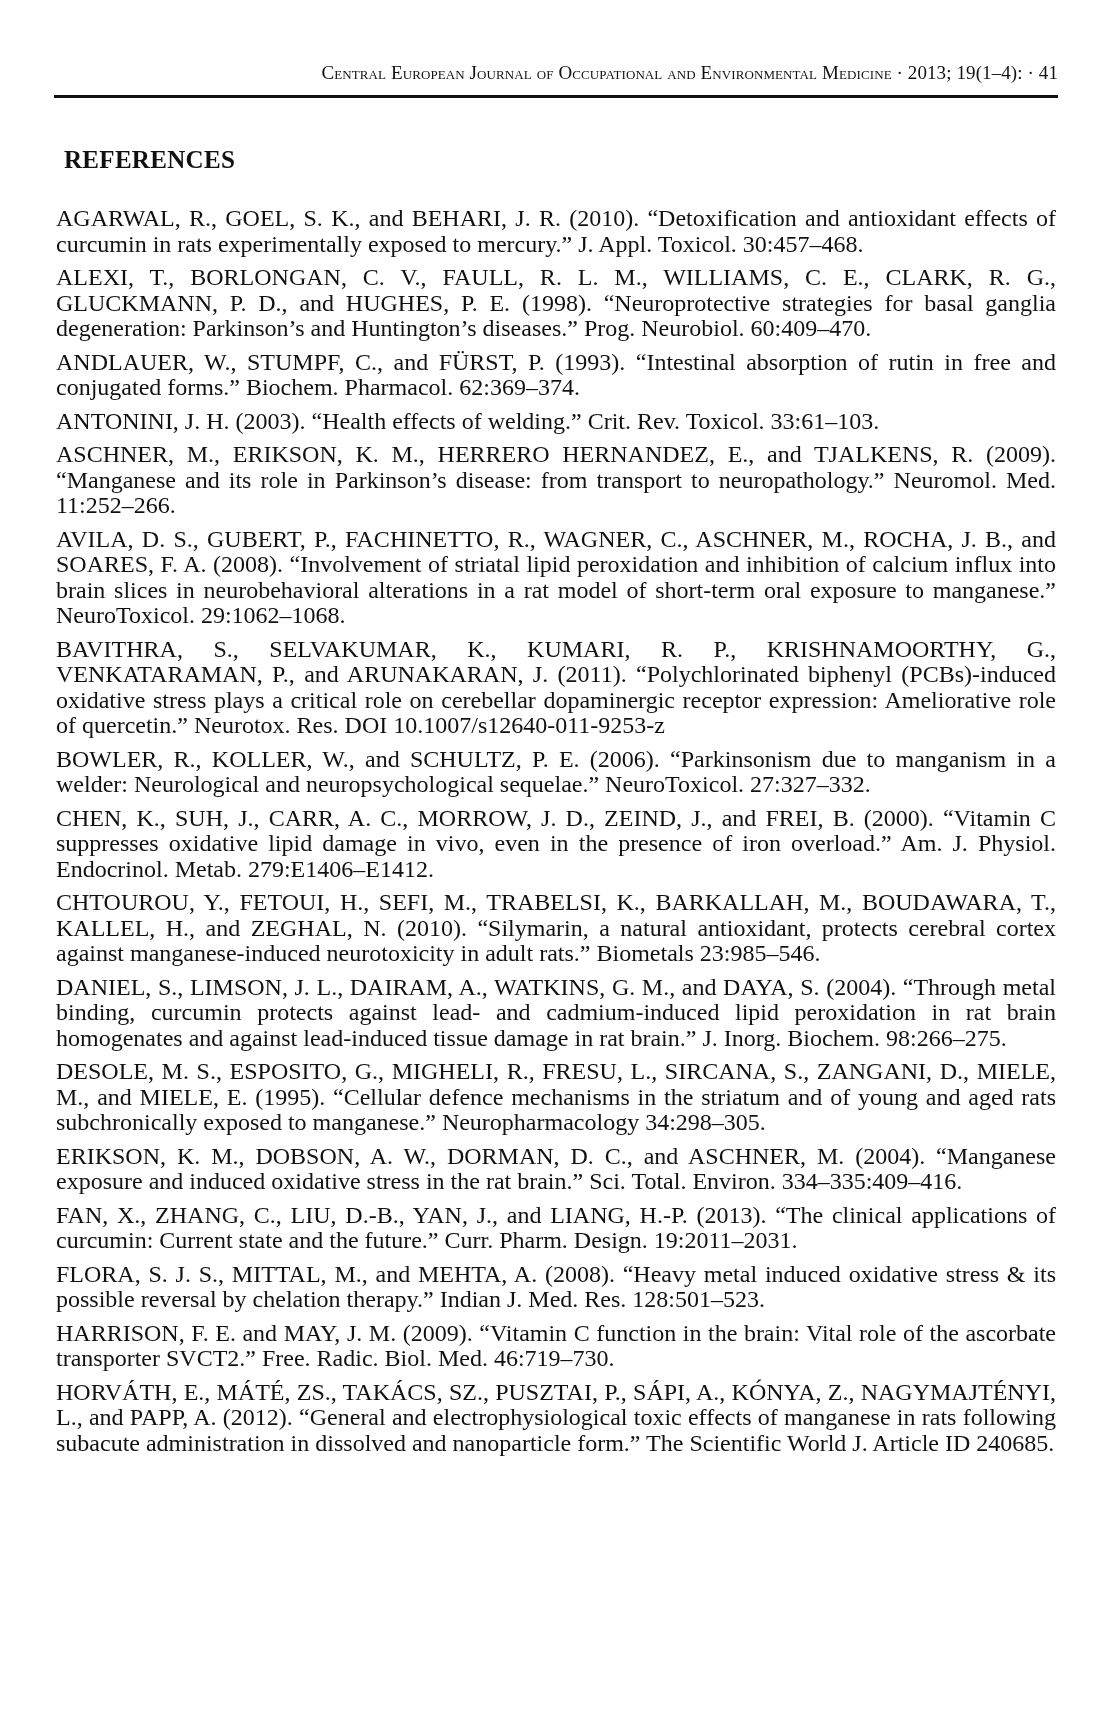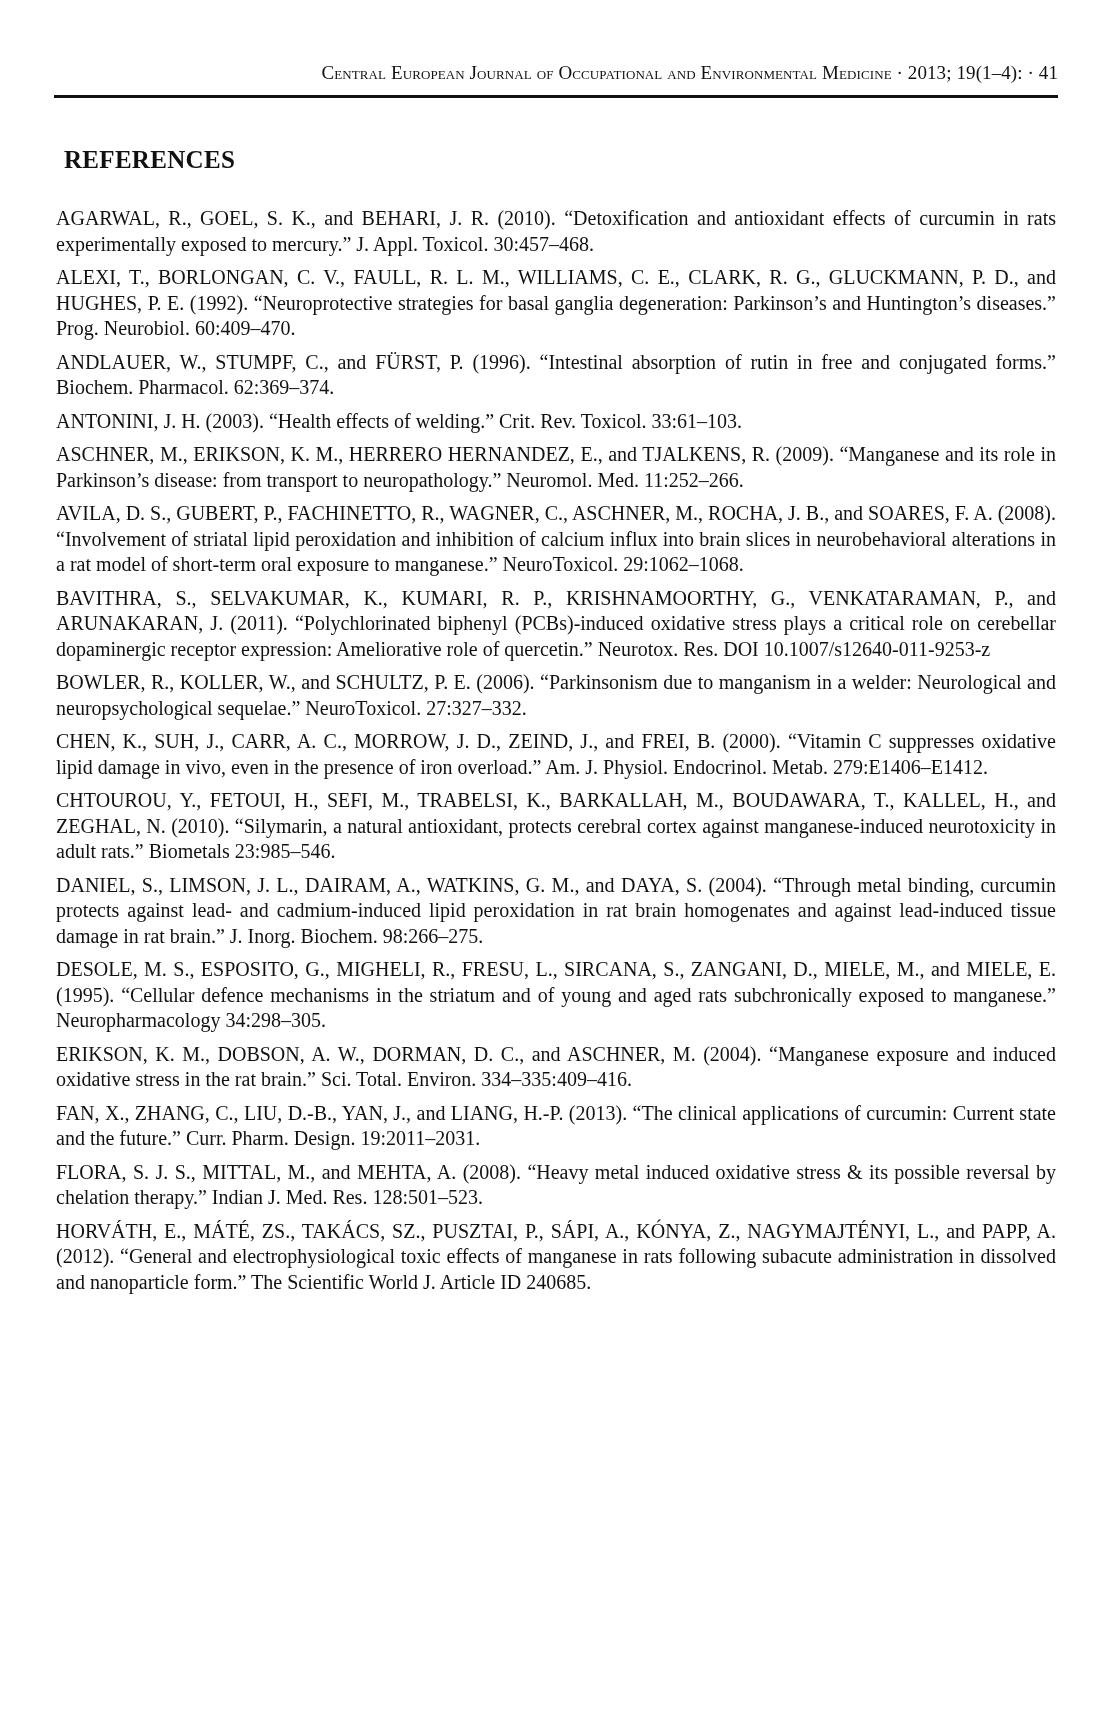--- a/index.html
+++ b/index.html
@@ -18,42 +18,43 @@
     background: #111;
   }
   .section-title {
     position: absolute; left: 64px; top: 146px;
     font-size: 25px; font-weight: bold; letter-spacing: 0.3px;
   }
   .refs {
     position: absolute; left: 56px; top: 206px; width: 1000px;
   }
   .ref {
-    font-size: 20px; line-height: 25.5px; text-align: justify;
+    font-size: 24px; line-height: 25.5px; text-align: justify;
     margin: 0 0 8px 0;
   }
 </style>
 </head>
 <body>
 
 <div class="header">Central European Journal of Occupational and Environmental Medicine · 2013; 19(1–4): · 41</div>
 <div class="header-rule"></div>
 
 <div class="section-title">REFERENCES</div>
 
 <div class="refs">
   <p class="ref">AGARWAL, R., GOEL, S. K., and BEHARI, J. R. (2010). “Detoxification and antioxidant effects of curcumin in rats experimentally exposed to mercury.” J. Appl. Toxicol. 30:457–468.</p>
-  <p class="ref">ALEXI, T., BORLONGAN, C. V., FAULL, R. L. M., WILLIAMS, C. E., CLARK, R. G., GLUCKMANN, P. D., and HUGHES, P. E. (1992). “Neuroprotective strategies for basal ganglia degeneration: Parkinson’s and Huntington’s diseases.” Prog. Neurobiol. 60:409–470.</p>
-  <p class="ref">ANDLAUER, W., STUMPF, C., and FÜRST, P. (1996). “Intestinal absorption of rutin in free and conjugated forms.” Biochem. Pharmacol. 62:369–374.</p>
+  <p class="ref">ALEXI, T., BORLONGAN, C. V., FAULL, R. L. M., WILLIAMS, C. E., CLARK, R. G., GLUCKMANN, P. D., and HUGHES, P. E. (1998). “Neuroprotective strategies for basal ganglia degeneration: Parkinson’s and Huntington’s diseases.” Prog. Neurobiol. 60:409–470.</p>
+  <p class="ref">ANDLAUER, W., STUMPF, C., and FÜRST, P. (1993). “Intestinal absorption of rutin in free and conjugated forms.” Biochem. Pharmacol. 62:369–374.</p>
   <p class="ref">ANTONINI, J. H. (2003). “Health effects of welding.” Crit. Rev. Toxicol. 33:61–103.</p>
   <p class="ref">ASCHNER, M., ERIKSON, K. M., HERRERO HERNANDEZ, E., and TJALKENS, R. (2009). “Manganese and its role in Parkinson’s disease: from transport to neuropathology.” Neuromol. Med. 11:252–266.</p>
   <p class="ref">AVILA, D. S., GUBERT, P., FACHINETTO, R., WAGNER, C., ASCHNER, M., ROCHA, J. B., and SOARES, F. A. (2008). “Involvement of striatal lipid peroxidation and inhibition of calcium influx into brain slices in neurobehavioral alterations in a rat model of short-term oral exposure to manganese.” NeuroToxicol. 29:1062–1068.</p>
   <p class="ref">BAVITHRA, S., SELVAKUMAR, K., KUMARI, R. P., KRISHNAMOORTHY, G., VENKATARAMAN, P., and ARUNAKARAN, J. (2011). “Polychlorinated biphenyl (PCBs)-induced oxidative stress plays a critical role on cerebellar dopaminergic receptor expression: Ameliorative role of quercetin.” Neurotox. Res. DOI 10.1007/s12640-011-9253-z</p>
   <p class="ref">BOWLER, R., KOLLER, W., and SCHULTZ, P. E. (2006). “Parkinsonism due to manganism in a welder: Neurological and neuropsychological sequelae.” NeuroToxicol. 27:327–332.</p>
   <p class="ref">CHEN, K., SUH, J., CARR, A. C., MORROW, J. D., ZEIND, J., and FREI, B. (2000). “Vitamin C suppresses oxidative lipid damage in vivo, even in the presence of iron overload.” Am. J. Physiol. Endocrinol. Metab. 279:E1406–E1412.</p>
   <p class="ref">CHTOUROU, Y., FETOUI, H., SEFI, M., TRABELSI, K., BARKALLAH, M., BOUDAWARA, T., KALLEL, H., and ZEGHAL, N. (2010). “Silymarin, a natural antioxidant, protects cerebral cortex against manganese-induced neurotoxicity in adult rats.” Biometals 23:985–546.</p>
   <p class="ref">DANIEL, S., LIMSON, J. L., DAIRAM, A., WATKINS, G. M., and DAYA, S. (2004). “Through metal binding, curcumin protects against lead- and cadmium-induced lipid peroxidation in rat brain homogenates and against lead-induced tissue damage in rat brain.” J. Inorg. Biochem. 98:266–275.</p>
   <p class="ref">DESOLE, M. S., ESPOSITO, G., MIGHELI, R., FRESU, L., SIRCANA, S., ZANGANI, D., MIELE, M., and MIELE, E. (1995). “Cellular defence mechanisms in the striatum and of young and aged rats subchronically exposed to manganese.” Neuropharmacology 34:298–305.</p>
   <p class="ref">ERIKSON, K. M., DOBSON, A. W., DORMAN, D. C., and ASCHNER, M. (2004). “Manganese exposure and induced oxidative stress in the rat brain.” Sci. Total. Environ. 334–335:409–416.</p>
   <p class="ref">FAN, X., ZHANG, C., LIU, D.-B., YAN, J., and LIANG, H.-P. (2013). “The clinical applications of curcumin: Current state and the future.” Curr. Pharm. Design. 19:2011–2031.</p>
   <p class="ref">FLORA, S. J. S., MITTAL, M., and MEHTA, A. (2008). “Heavy metal induced oxidative stress &amp; its possible reversal by chelation therapy.” Indian J. Med. Res. 128:501–523.</p>
+  <p class="ref">HARRISON, F. E. and MAY, J. M. (2009). “Vitamin C function in the brain: Vital role of the ascorbate transporter SVCT2.” Free. Radic. Biol. Med. 46:719–730.</p>
   <p class="ref">HORVÁTH, E., MÁTÉ, ZS., TAKÁCS, SZ., PUSZTAI, P., SÁPI, A., KÓNYA, Z., NAGYMAJTÉNYI, L., and PAPP, A. (2012). “General and electrophysiological toxic effects of manganese in rats following subacute administration in dissolved and nanoparticle form.” The Scientific World J. Article ID 240685.</p>
 </div>
 
 </body></html>

